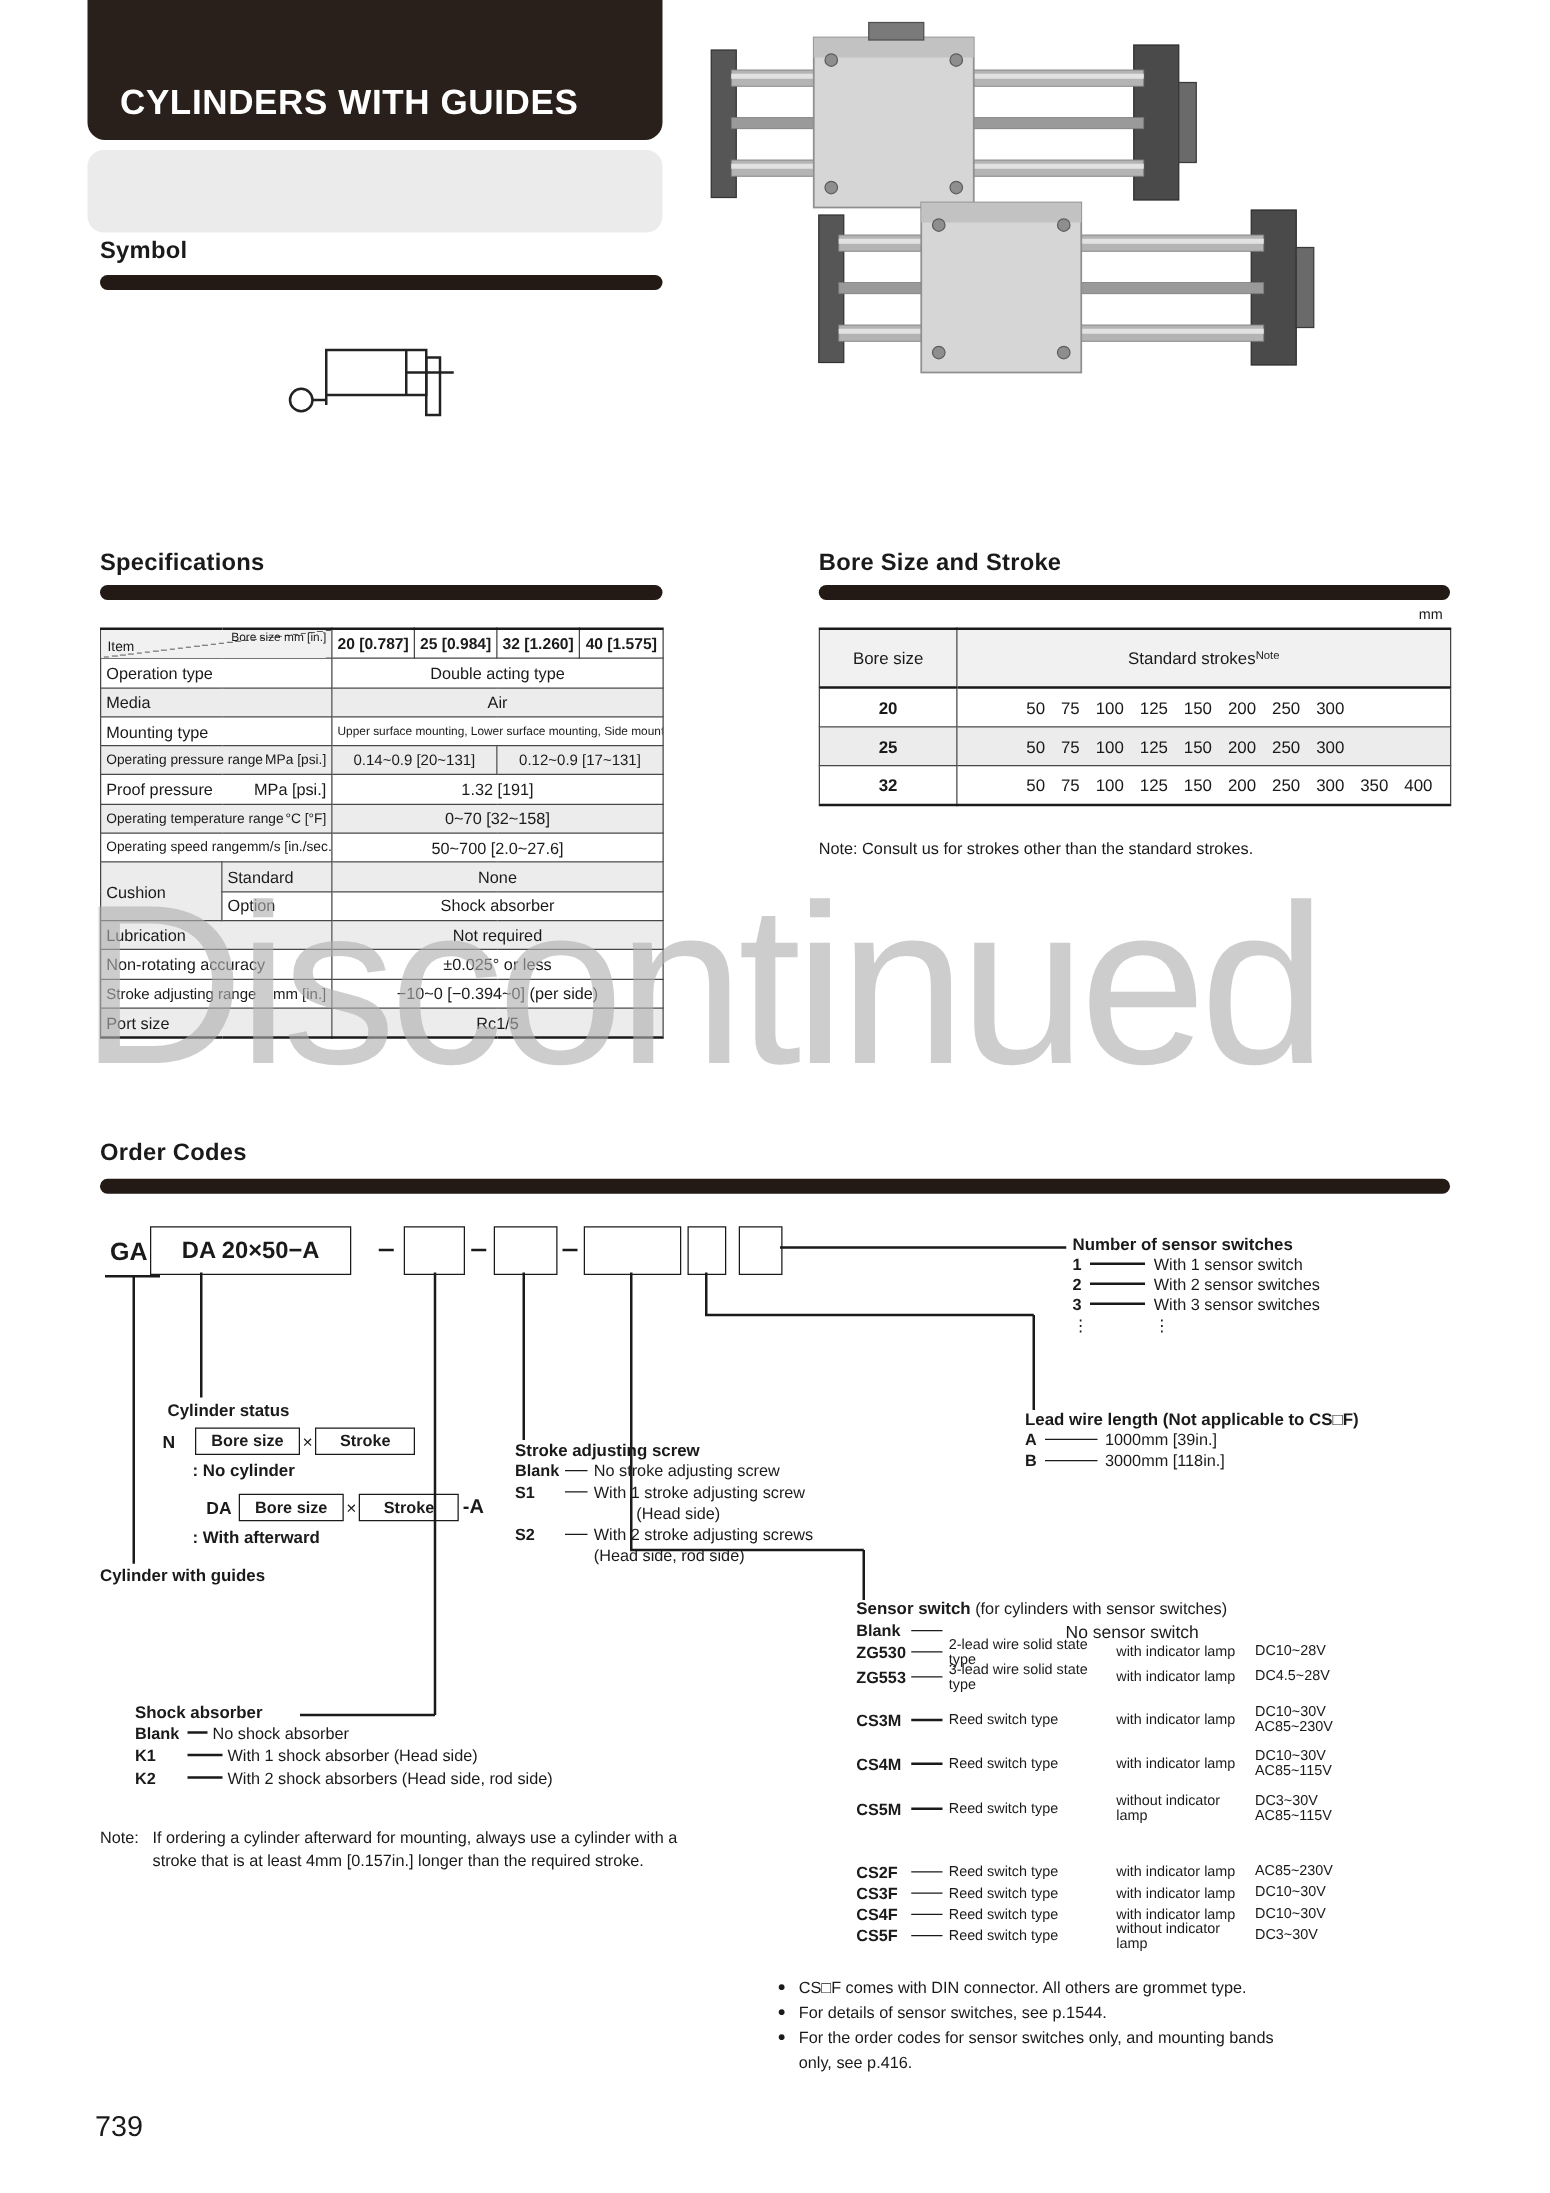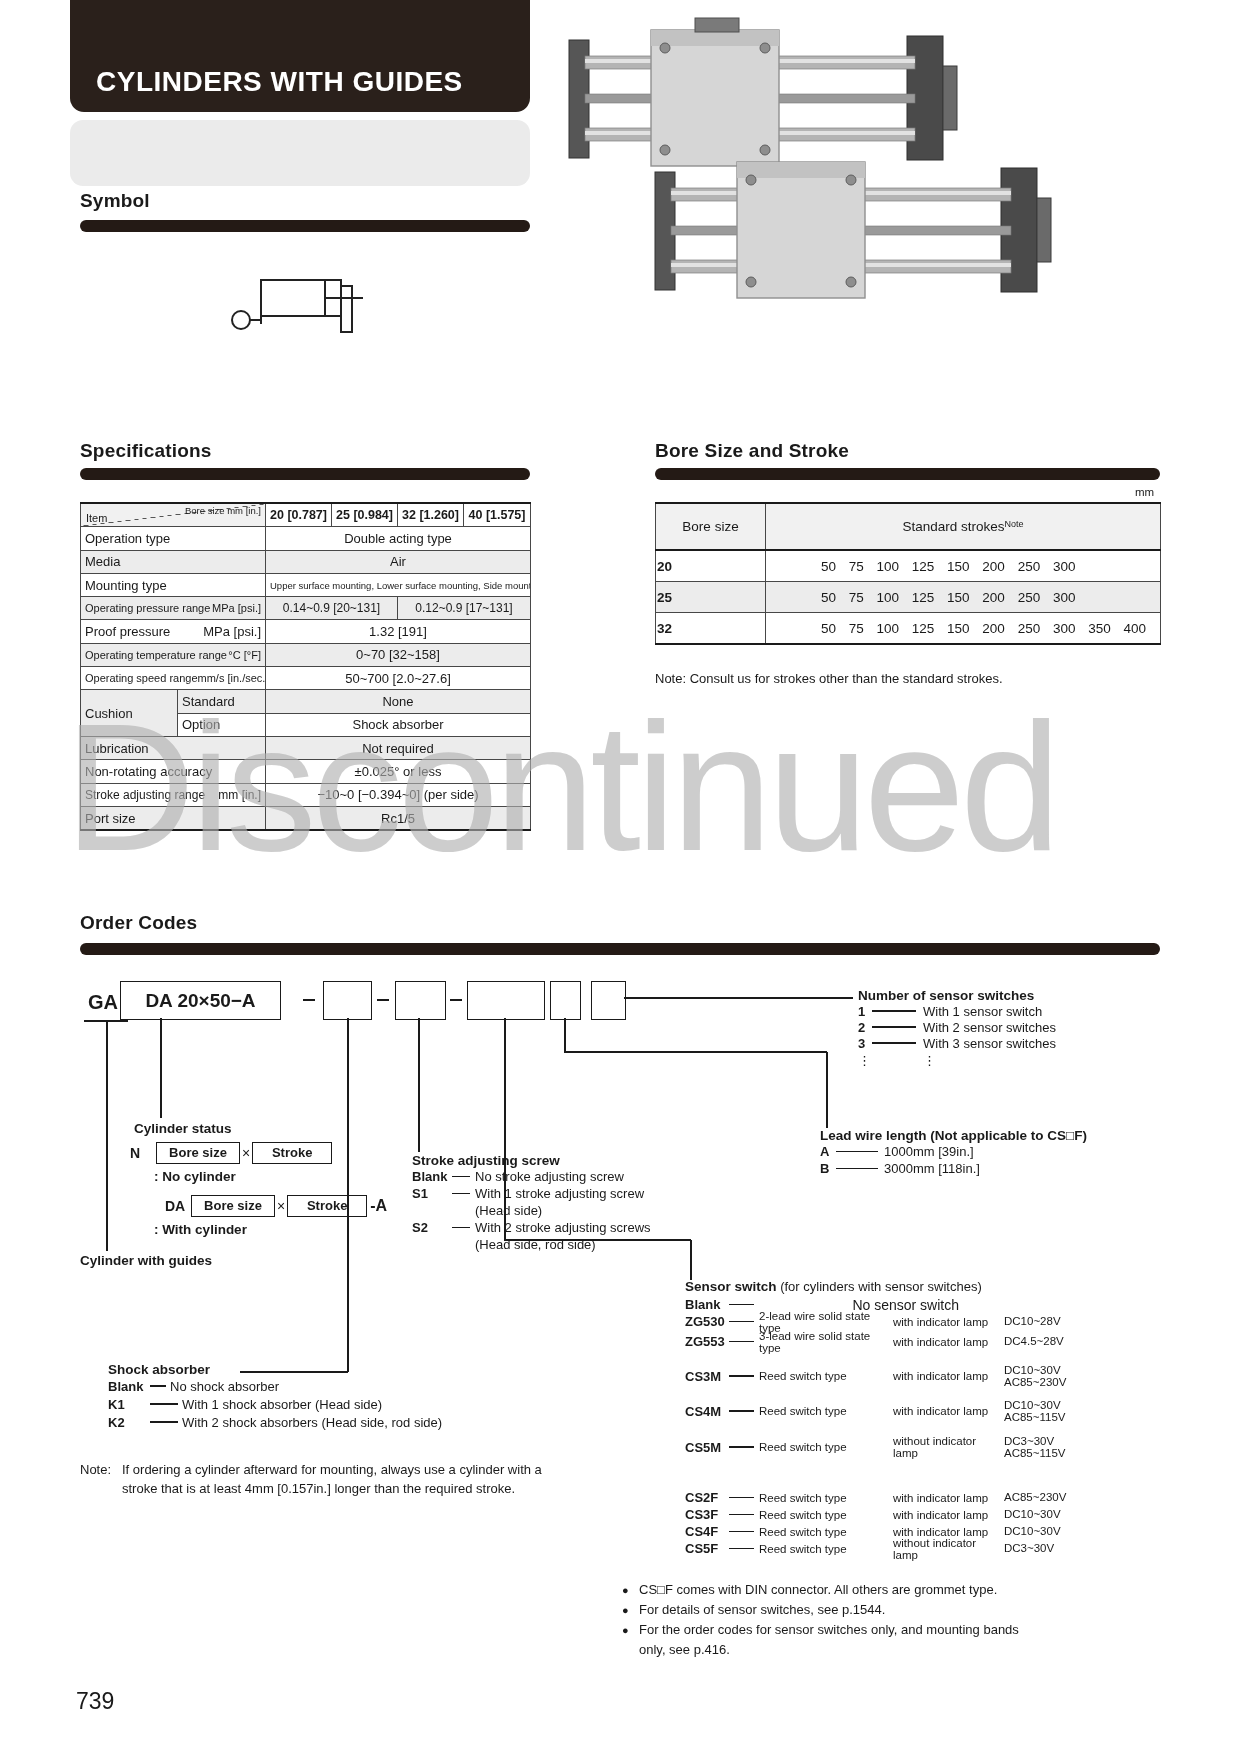--- a/index.html
+++ b/index.html
@@ -28,21 +28,21 @@
           position:relative;height:26px;padding:0;}
   .diag-top{position:absolute;top:1px;right:4px;font-size:9.5px;}
   .diag-bot{position:absolute;bottom:2px;left:5px;font-size:11px;}
   td.bcol{font-weight:bold;font-size:12.5px;padding:0 1px;}
   
   table.bore{border-collapse:collapse;table-layout:fixed;width:505px;font-size:13.5px;
              border-top:2.5px solid #1a1a1a;border-bottom:2.5px solid #1a1a1a;}
   table.bore td{border:1px solid #474747;}
   table.bore tr.hd td{height:43px;background:#f1f1f1;text-align:center;font-size:13.5px;border-bottom:2px solid #1a1a1a;}
   table.bore tr.r td{height:28px;}
-  table.bore tr.r td.b{font-weight:bold;text-align:left;}
+  table.bore tr.r td.b{font-weight:bold;text-align:center;}
   table.bore tr.r td.s{text-align:left;padding-left:55px;word-spacing:9px;}
   table.bore tr.g td{background:#ececec;}
   sup.note{font-size:9px;vertical-align:4px;}
   
   .t13{font-size:13px;line-height:17px;}
   .bt{font-weight:bold;}
   .ocrow{display:flex;align-items:center;}
   .dl{display:inline-block;height:1.3px;background:#1a1a1a;flex:none;}
   .code{font-weight:bold;flex:none;}
   .blk-title{font-weight:bold;font-size:13.5px;}
@@ -336,36 +336,36 @@
       <span class="statbox" style="width:78px;">Stroke</span>
     </div>
     <div class="bt" style="font-size:13.5px;margin:5px 0 0 24px;">: No cylinder</div>
     <div class="ocrow" style="margin-top:11px;">
       <span class="code" style="width:26px;font-size:14px;padding-left:35px;">DA</span>
       <span class="statbox" style="width:82px;">Bore size</span>
       <span style="font-size:14px;margin:0 2px;">×</span>
       <span class="statbox" style="width:78px;">Stroke</span>
       <span class="bt" style="margin-left:3px;">-A</span>
     </div>
-    <div class="bt" style="font-size:13.5px;margin:5px 0 0 24px;">: With cylinder</div>
+    <div class="bt" style="font-size:13.5px;margin:5px 0 0 24px;">: With afterward</div>
   </div>
 
   <div class="abs" style="left:412px;top:1153px;">
     <div class="blk-title">Stroke adjusting screw</div>
     <div class="ocrow t13" style="height:17px;">
         <span class="code" style="width:40px;">Blank</span>
         <span class="dl" style="width:18px;margin-right:5px;"></span>
         <span>No stroke adjusting screw</span>
       </div>
     <div class="ocrow t13" style="height:17px;">
         <span class="code" style="width:40px;">S1</span>
         <span class="dl" style="width:18px;margin-right:5px;"></span>
         <span>With 1 stroke adjusting screw</span>
       </div>
-    <div class="t13" style="margin-left:63px;height:17px;">(Head side)</div>
+    <div class="t13" style="margin-left:97px;height:17px;">(Head side)</div>
     <div class="ocrow t13" style="height:17px;">
         <span class="code" style="width:40px;">S2</span>
         <span class="dl" style="width:18px;margin-right:5px;"></span>
         <span>With 2 stroke adjusting screws</span>
       </div>
     <div class="t13" style="margin-left:63px;height:17px;">(Head side, rod side)</div>
   </div>
 
   <div class="abs bt" style="left:80px;top:1253px;font-size:13.5px;">Cylinder with guides</div>
 

